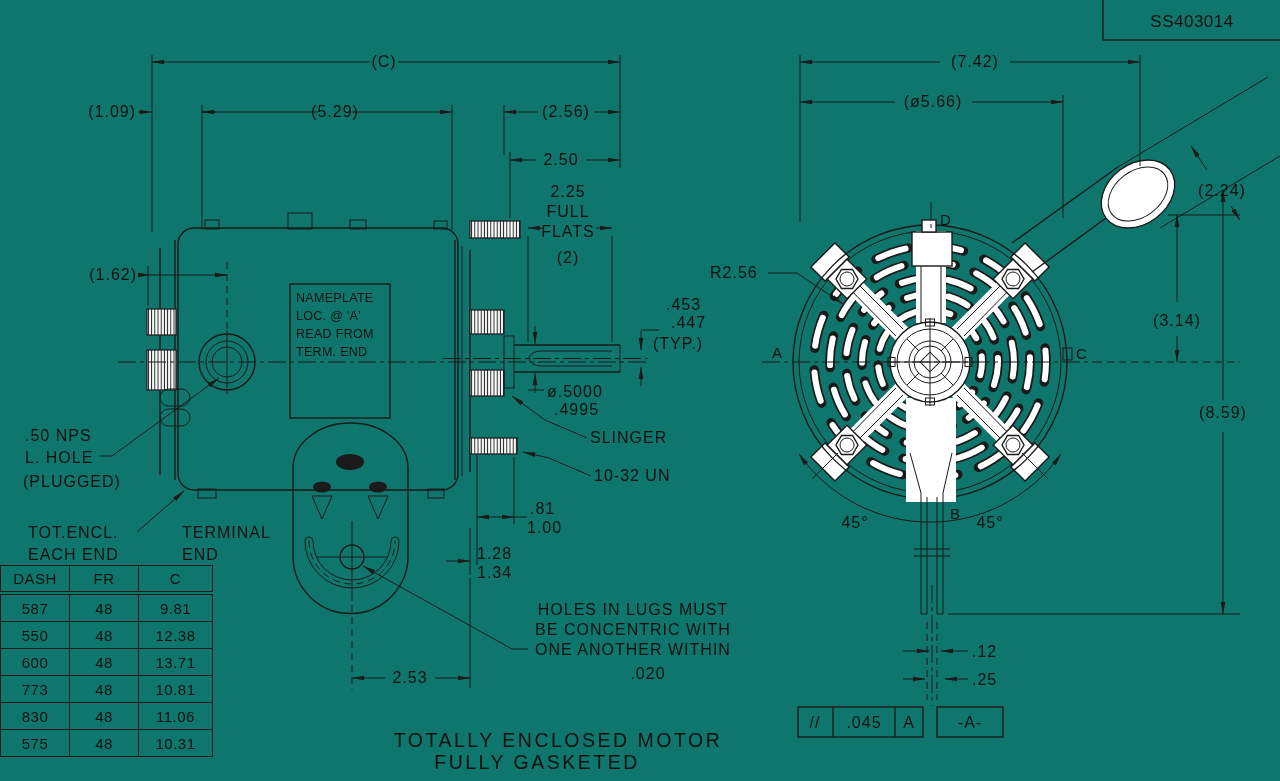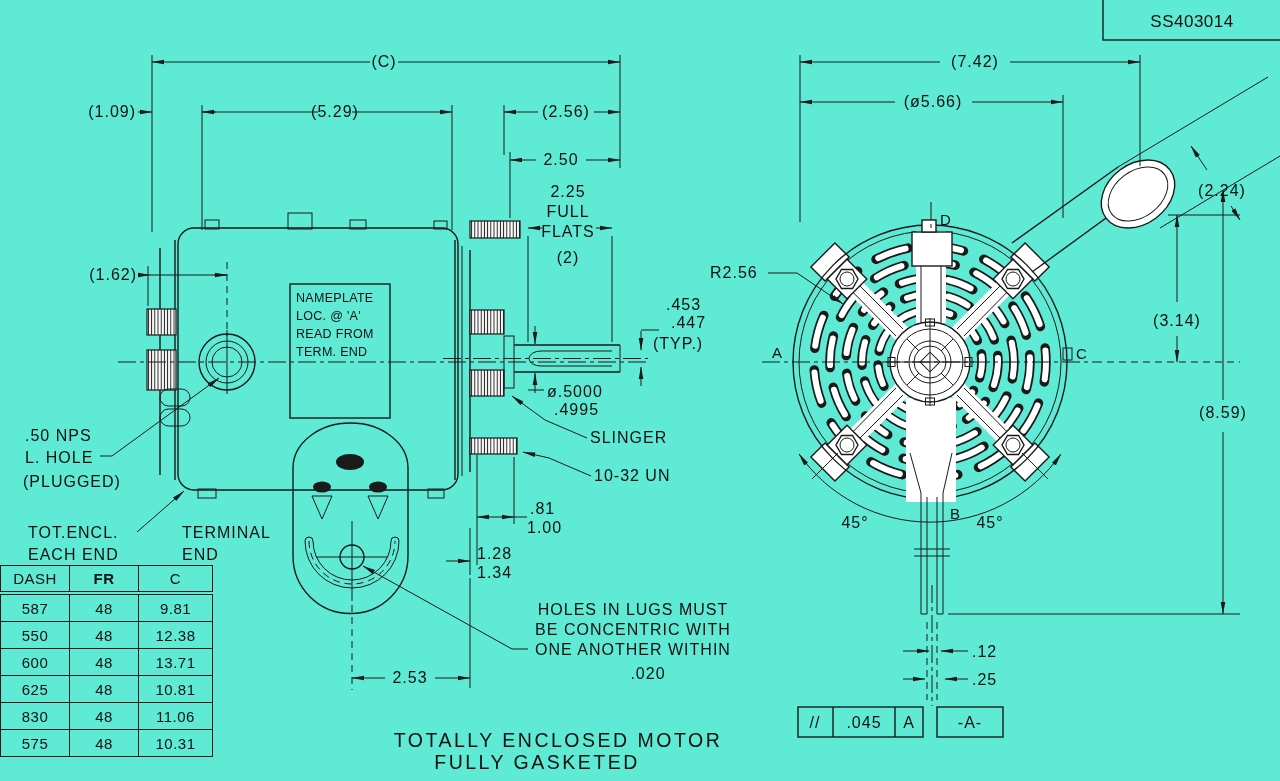--- a/index.html
+++ b/index.html
@@ -1,16 +1,16 @@
 <!DOCTYPE html>
 <html><head>
 <meta charset="utf-8">
 <style>
   html,body{margin:0;padding:0;background:#fff;}
-  .stage{position:relative;width:1280px;height:781px;background:#5eead4;overflow:hidden;
+  .stage{position:relative;width:1280px;height:781px;background:#0f766e;overflow:hidden;
          font-family:"Liberation Sans",sans-serif;color:#111;}
   svg{position:absolute;left:0;top:0;}
   svg .ln{fill:none;stroke:#1a1a1a;stroke-width:1.4;}
   svg .lnf{fill:#fff;stroke:#1a1a1a;stroke-width:1.4;}
   svg .thin{fill:none;stroke:#1a1a1a;stroke-width:1;}
   svg .dim{fill:none;stroke:#1a1a1a;stroke-width:1;}
   svg .ctr{fill:none;stroke:#1a1a1a;stroke-width:1;stroke-dasharray:18 4 4 4;}
   svg .dash{fill:none;stroke:#1a1a1a;stroke-width:1;stroke-dasharray:7 5;}
   svg .blk{fill:#1a1a1a;stroke:none;}
   svg .hat{fill:url(#th);stroke:#1a1a1a;stroke-width:1.2;}
@@ -23,21 +23,21 @@
   svg text.end{text-anchor:end;}
   svg text.np{font-size:12.5px;letter-spacing:0.3px;}
   svg text.cap{font-size:19.5px;letter-spacing:2.5px;}
   svg text.lbl{font-size:15px;letter-spacing:0.5px;}
   svg text.tb{font-size:17px;letter-spacing:0.5px;}
   .size-table{position:absolute;left:0px;top:565px;border-collapse:collapse;
               font-size:15px;letter-spacing:0.5px;}
   .size-table th,.size-table td{border:1.6px solid #1a1a1a;text-align:center;padding:0;
               height:26px;font-weight:normal;}
   .size-table th{border-bottom:4px double #1a1a1a;height:25px;}
-  .size-table .c-dash{width:68px;} .size-table .c-fr{width:68px;font-weight:bold;} .size-table .c-c{width:73px;}
+  .size-table .c-dash{width:68px;} .size-table .c-fr{width:68px;} .size-table .c-c{width:73px;}
 </style>
 </head>
 <body>
 
 <div class="stage">
 
 <svg width="1280" height="781" viewBox="0 0 1280 781">
   <defs>
     <marker id="ar" viewBox="0 0 12 6" refX="11.5" refY="3" markerWidth="13" markerHeight="6.5" orient="auto" markerUnits="userSpaceOnUse">
           <path d="M0,0.8 L12,3 L0,5.2 Z" fill="#1a1a1a"></path>
@@ -429,21 +429,21 @@
           <td>550</td>
           <td>48</td>
           <td>12.38</td>
         </tr>
     <tr>
           <td>600</td>
           <td>48</td>
           <td>13.71</td>
         </tr>
     <tr>
-          <td>625</td>
+          <td>773</td>
           <td>48</td>
           <td>10.81</td>
         </tr>
     <tr>
           <td>830</td>
           <td>48</td>
           <td>11.06</td>
         </tr>
     <tr>
           <td>575</td>

